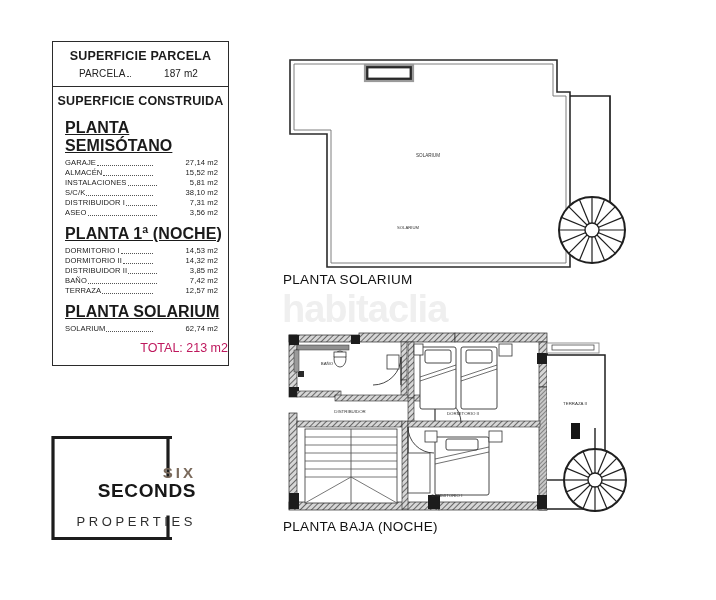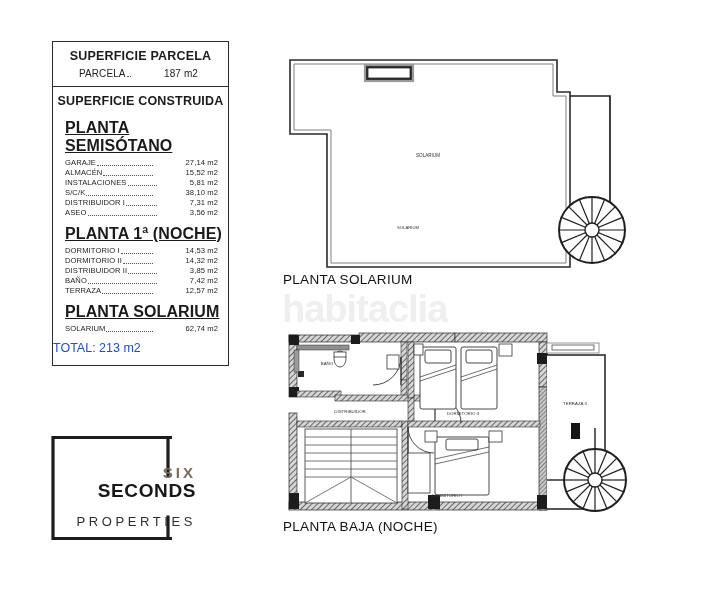--- a/index.html
+++ b/index.html
@@ -16,21 +16,21 @@
             padding:3px 0 4px 0;color:#1b1b1b;}
   .sub-head{font-size:16px;font-weight:bold;text-decoration:underline;
             margin:7px 0 3px 12px;color:#1b1b1b;letter-spacing:.1px;}
   .row{display:flex;align-items:flex-end;font-size:7.6px;margin:0 10px 0 12px;
        line-height:10px;color:#222;letter-spacing:.1px;}
   .row .nm{white-space:nowrap;}
   .row .dots{flex:1;border-bottom:1px dotted #555;margin:0 1px 2px 1px;min-width:4px;}
   .row .val{white-space:nowrap;margin-left:32px;}
   .parcel-row{margin-top:2px;margin-bottom:2px;font-size:10px;
               padding-left:14px;padding-right:20px;}
-  .total{text-align:left;font-size:12.5px;padding:7px 0 4px 0;color:#1d4ed8;}
+  .total{text-align:right;font-size:12.5px;padding:7px 0 4px 0;color:#be185d;}
   .sec-pad{padding-bottom:6px;}
 
   
   #logo-box{left:50px;top:424px;width:122px;height:128px;}
   #logo-frame{position:absolute;left:0;top:0;width:100%;height:100%;}
   .logo-text{position:absolute;right:-24px;text-align:right;white-space:nowrap;}
   #logo-six{top:40px;font-size:15px;font-weight:bold;letter-spacing:3px;color:#7a6a5c;}
   #logo-seconds{top:56px;font-size:19px;font-weight:bold;letter-spacing:.6px;color:#171717;}
   #logo-props{top:90px;font-size:13px;letter-spacing:3.6px;color:#2e2e2e;text-align:center;}
 

